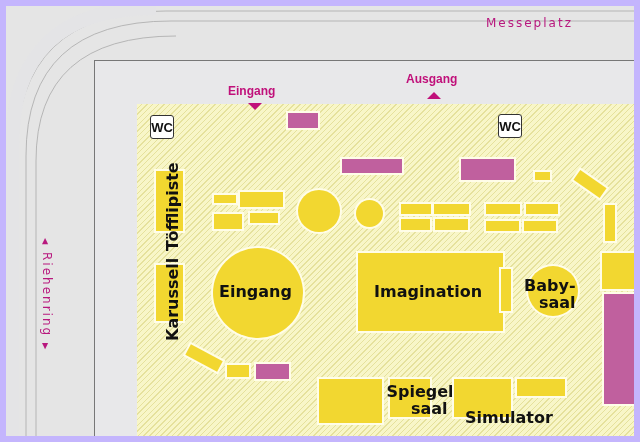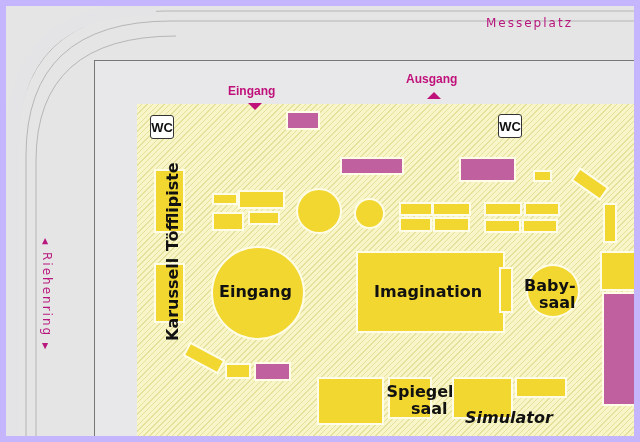--- a/index.html
+++ b/index.html
@@ -107,16 +107,16 @@
   <div class="y" style="left:313px; top:373px; width:63px; height:44px;"></div>
 
   <div class="y" style="left:384px; top:373px; width:40px; height:38px;"></div>
   <div class="lbl" style="left:379px; top:377px; text-align:center;">
     <div>Spiegel-</div>
     <div style="padding-right:14px;margin-left:26px;">saal</div>
   </div>
 
   <div class="y" style="left:448px; top:373px; width:57px; height:38px;"></div>
   <div class="y" style="left:511px; top:373px; width:48px; height:17px;"></div>
-  <div class="lbl" style="left:459px; top:403px;font-style:italic;">Simulator</div>
+  <div class="lbl" style="left:459px; top:403px;">Simulator</div>
 
   <div style="position:absolute; left:0; top:438px; width:640px; height:2px; background:#c0208a;"></div>
 </div>
 
 </body></html>

